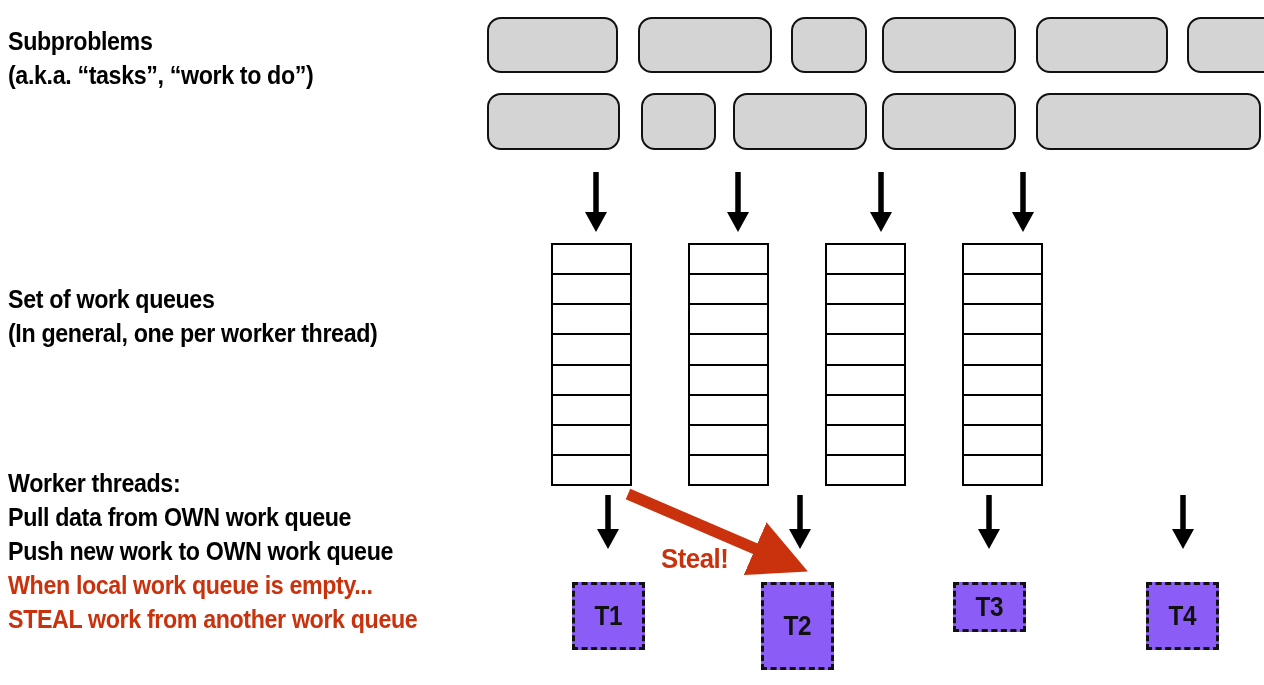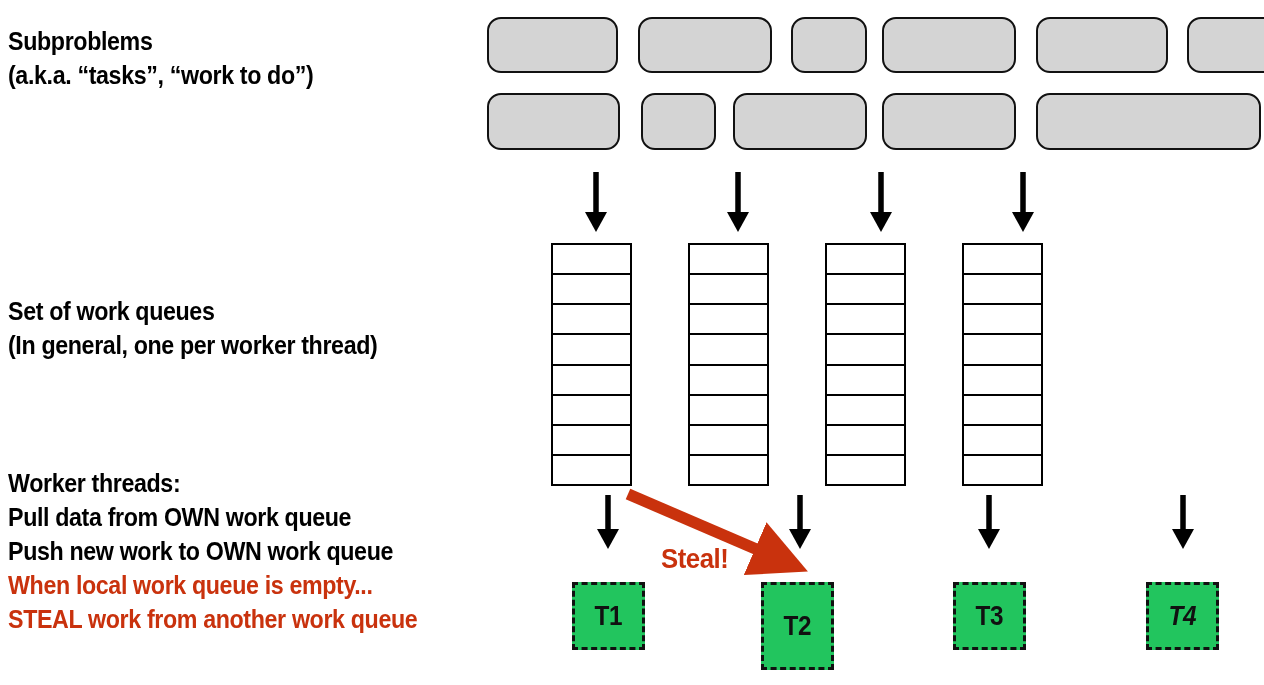--- a/index.html
+++ b/index.html
@@ -20,21 +20,21 @@
     line-height:34px;
     letter-spacing:-0.4px;
     color:#000000;
     white-space:nowrap;
     transform:scaleX(0.93);
     transform-origin:left center;
   }
   .tline.red{color:#c9320d;}
 
   #block-subproblems{top:24px;}
-  #block-queues{top:294px;}
+  #block-queues{top:282px;}
   #block-workers{top:466px;}
 
   
   .sp{
     position:absolute;
     background:#d4d4d4;
     border:2.5px solid #111111;
     border-radius:14px;
     box-sizing:border-box;
   }
@@ -53,21 +53,21 @@
     box-sizing:border-box;
     border-bottom:2.5px solid #000000;
     background:#ffffff;
   }
   .qcell:last-child{border-bottom:none;}
 
   
   .thread{
     position:absolute;
     box-sizing:border-box;
-    background:#22c55e;
+    background:#8b5cf6;
     border:3px dashed #111111;
     display:flex;
     align-items:center;
     justify-content:center;
   }
   .thread span{
     font-family:"Liberation Sans",sans-serif;
     font-weight:bold;
     font-size:27px;
     color:#111111;
@@ -220,21 +220,21 @@
 
   <div id="steal-label">Steal!</div>
 
   <div id="thread-layer">
       <div class="thread" style="left: 572px; top: 582px; width: 73px; height: 68px;">
         <span>T1</span>
       </div>
       <div class="thread" style="left: 761px; top: 582px; width: 73px; height: 88px;">
         <span>T2</span>
       </div>
-      <div class="thread" style="left: 953px; top: 582px; width: 73px; height: 68px;">
+      <div class="thread" style="left: 953px; top: 582px; width: 73px; height: 50px;">
         <span>T3</span>
       </div>
-      <div class="thread" style="left: 1146px; top: 582px; width: 73px; height: 68px; font-style: italic;">
+      <div class="thread" style="left: 1146px; top: 582px; width: 73px; height: 68px;">
         <span>T4</span>
       </div>
     </div>
 
 </div>
 
 </body></html>

